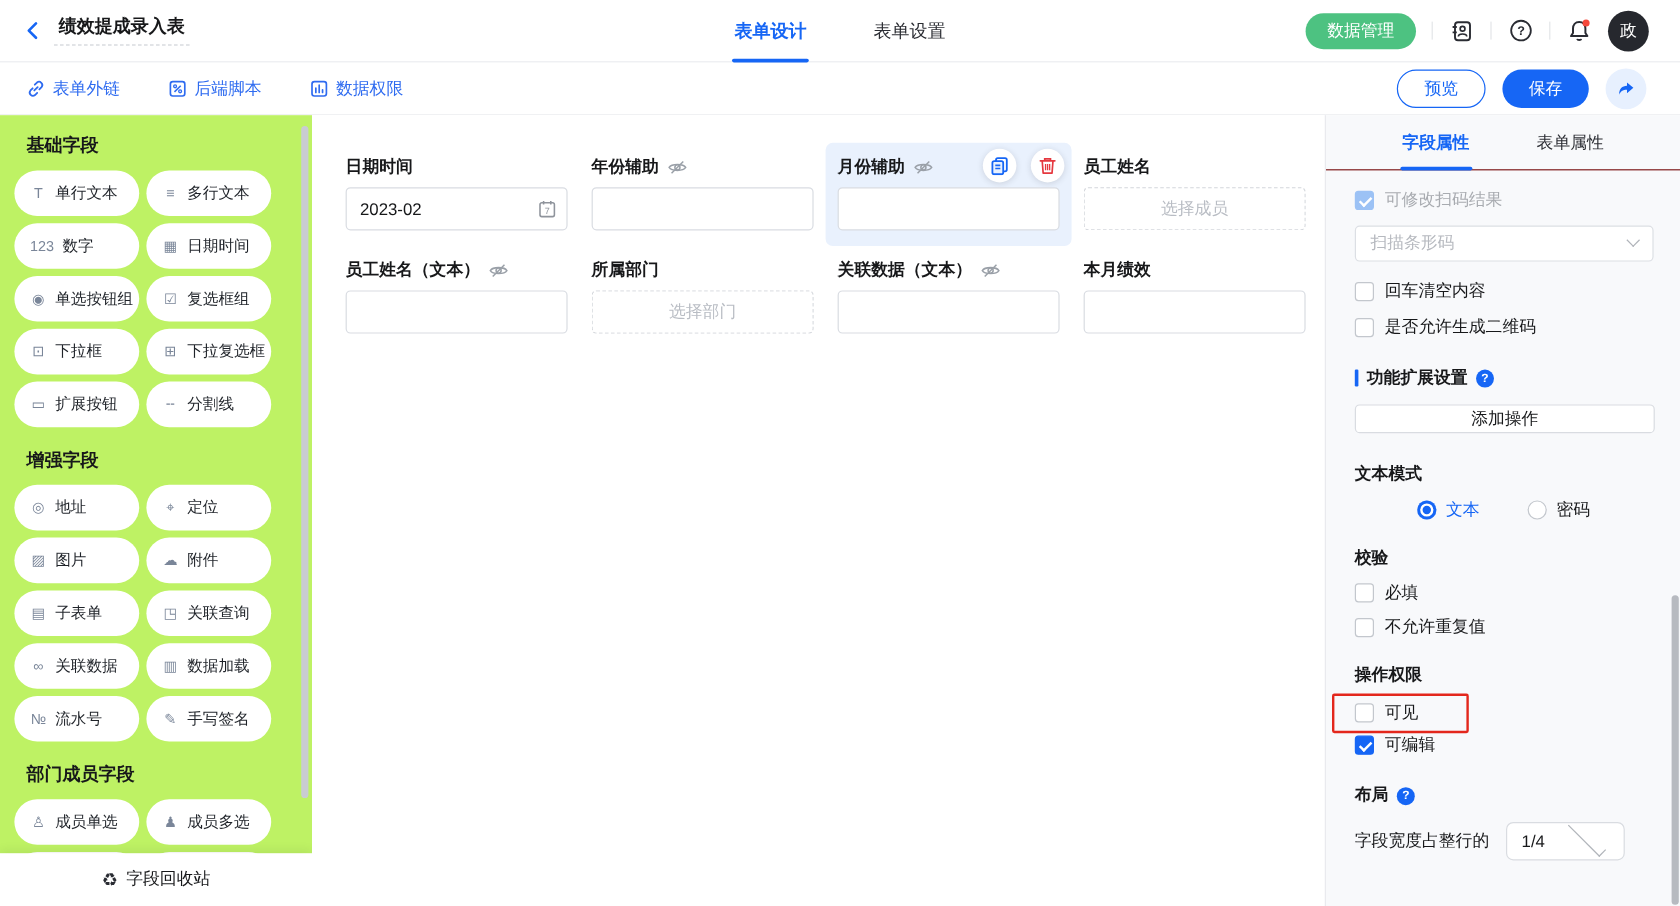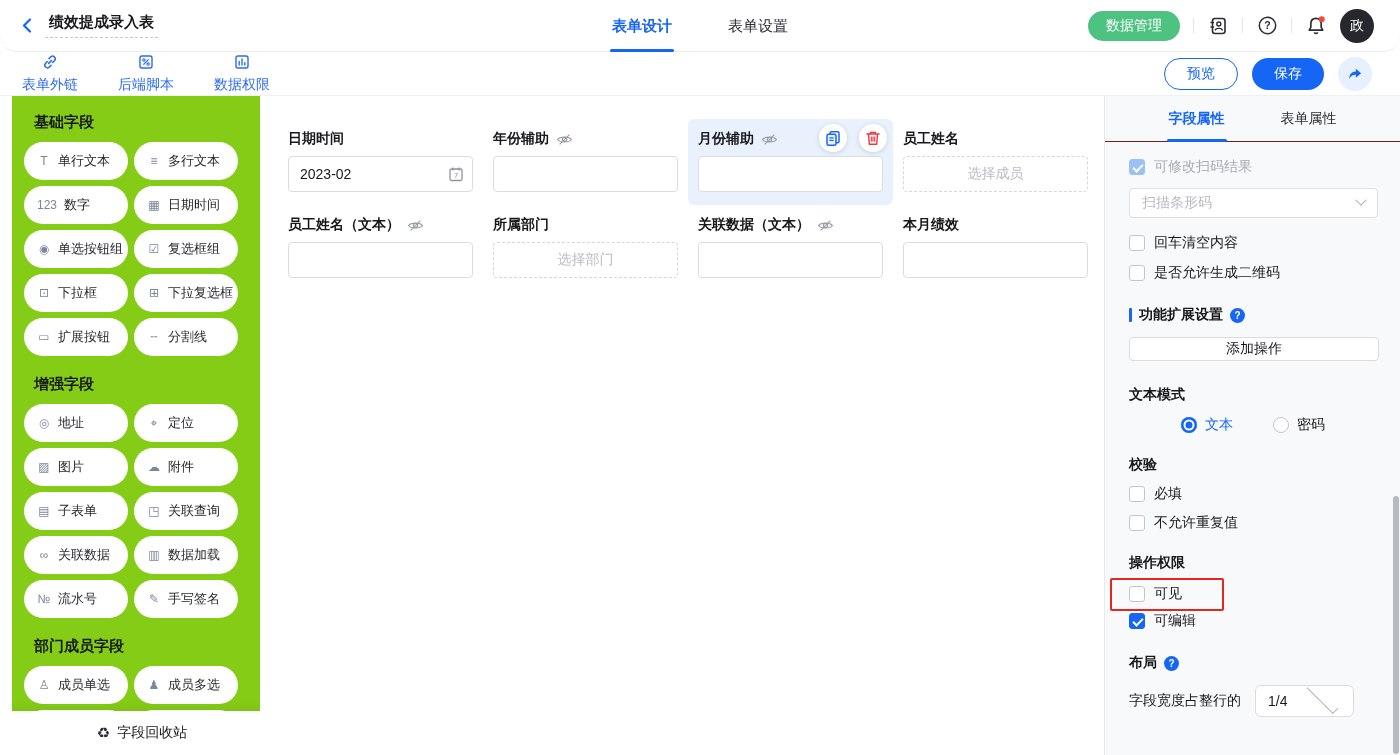--- a/index.html
+++ b/index.html
@@ -1,44 +1,44 @@
 <!DOCTYPE html>
 <html><head>
 <meta charset="utf-8">
 <style>
   html,body{margin:0;padding:0;background:#fff;}
   *{box-sizing:border-box;font-family:"Liberation Sans","DejaVu Sans",sans-serif;}
   #app{position:relative;width:1400px;height:755px;overflow:hidden;background:#fff;}
 
   
-  .header{position:absolute;left:0;top:0;width:1400px;height:52px;background:#fff;border-bottom:1px solid #ebedf0;display:flex;align-items:center;border-radius:17px;}
+  .header{position:absolute;left:0;top:0;width:1400px;height:52px;background:#fff;border-bottom:1px solid #ebedf0;display:flex;align-items:center;}
   .hdr-left{display:flex;align-items:center;padding-left:18px;gap:8px;}
   .back-btn{display:flex;align-items:center;cursor:pointer;}
   .form-title{font-size:15px;color:#17181a;font-weight:600;border-bottom:1px dashed #c6cad0;padding:0 4px 5px 4px;}
   .hdr-tabs{position:absolute;left:50%;transform:translateX(-50%);top:0;height:56px;display:flex;gap:52px;}
   .hdr-tab{height:52px;display:flex;align-items:center;font-size:15px;color:#2b2d33;cursor:pointer;position:relative;padding:0 2px;}
   .hdr-tab.active{color:#1666f5;font-weight:600;}
   .hdr-tab.active::after{content:"";position:absolute;left:0;right:0;bottom:0;height:3px;background:#1666f5;border-radius:2px;}
   .hdr-right{margin-left:auto;display:flex;align-items:center;gap:13px;padding-right:26px;}
   .green-pill{height:30px;padding:0 18px;border-radius:15px;background:#4dc281;color:#fff;font-size:14px;display:flex;align-items:center;cursor:pointer;}
   .v-div{width:1px;height:15px;background:#e3e5e8;}
   .hdr-icon{width:22px;height:22px;display:flex;align-items:center;justify-content:center;cursor:pointer;position:relative;}
   .avatar{width:34px;height:34px;border-radius:50%;background:#26282e;color:#fff;font-size:14px;display:flex;align-items:center;justify-content:center;cursor:pointer;}
 
   
   .toolbar{position:absolute;left:0;top:53px;width:1400px;height:43px;background:#fff;border-bottom:1px solid #f0f1f3;display:flex;align-items:center;}
   .tb-links{display:flex;align-items:center;gap:40px;padding-left:22px;}
-  .tb-link{display:flex;align-items:center;gap:6px;color:#2e6bf0;font-size:14px;cursor:pointer;flex-direction:column;}
+  .tb-link{display:flex;align-items:center;gap:6px;color:#2e6bf0;font-size:14px;cursor:pointer;}
   .tb-right{margin-left:auto;display:flex;align-items:center;gap:14px;padding-right:28px;}
   .btn-outline{height:32px;padding:0 22px;border-radius:16px;border:1px solid #1666f5;color:#1666f5;background:#fff;font-size:14px;display:flex;align-items:center;cursor:pointer;}
   .btn-solid{height:32px;padding:0 22px;border-radius:16px;border:none;background:#1666f5;color:#fff;font-size:14px;display:flex;align-items:center;cursor:pointer;}
   .share-circle{width:34px;height:34px;border-radius:50%;background:#e7f0fe;display:flex;align-items:center;justify-content:center;cursor:pointer;}
 
   
-  .sidebar{position:absolute;left:12px;top:96px;width:260px;height:659px;background:#84cc16;overflow:hidden;}
+  .sidebar{position:absolute;left:0;top:96px;width:260px;height:659px;background:#bef264;overflow:hidden;}
   .sb-inner{padding:16px 0 0 12px;}
   .sb-title{font-size:15px;font-weight:700;color:#17181a;margin:0 0 10px 10px;height:20px;line-height:20px;}
   .sb-title.gap{margin-top:18px;}
   .pill-grid{display:flex;flex-wrap:wrap;gap:6px;width:236px;}
   .pill{width:104px;height:38px;background:#fff;border-radius:19px;display:flex;align-items:center;padding-left:13px;gap:7px;cursor:grab;}
   .pill-icon{color:#7a8699;font-size:12px;min-width:14px;text-align:center;flex:none;}
   .pill-label{font-size:13px;color:#1f2329;white-space:nowrap;}
   .recycle-bar{position:absolute;left:0;bottom:0;width:260px;height:44px;background:#fff;box-shadow:0 -3px 8px rgba(31,35,41,.08);display:flex;align-items:center;justify-content:center;gap:7px;cursor:pointer;}
   .recycle-icon{font-size:15px;color:#2a2c33;}
   .recycle-label{font-size:14px;color:#17181a;}

